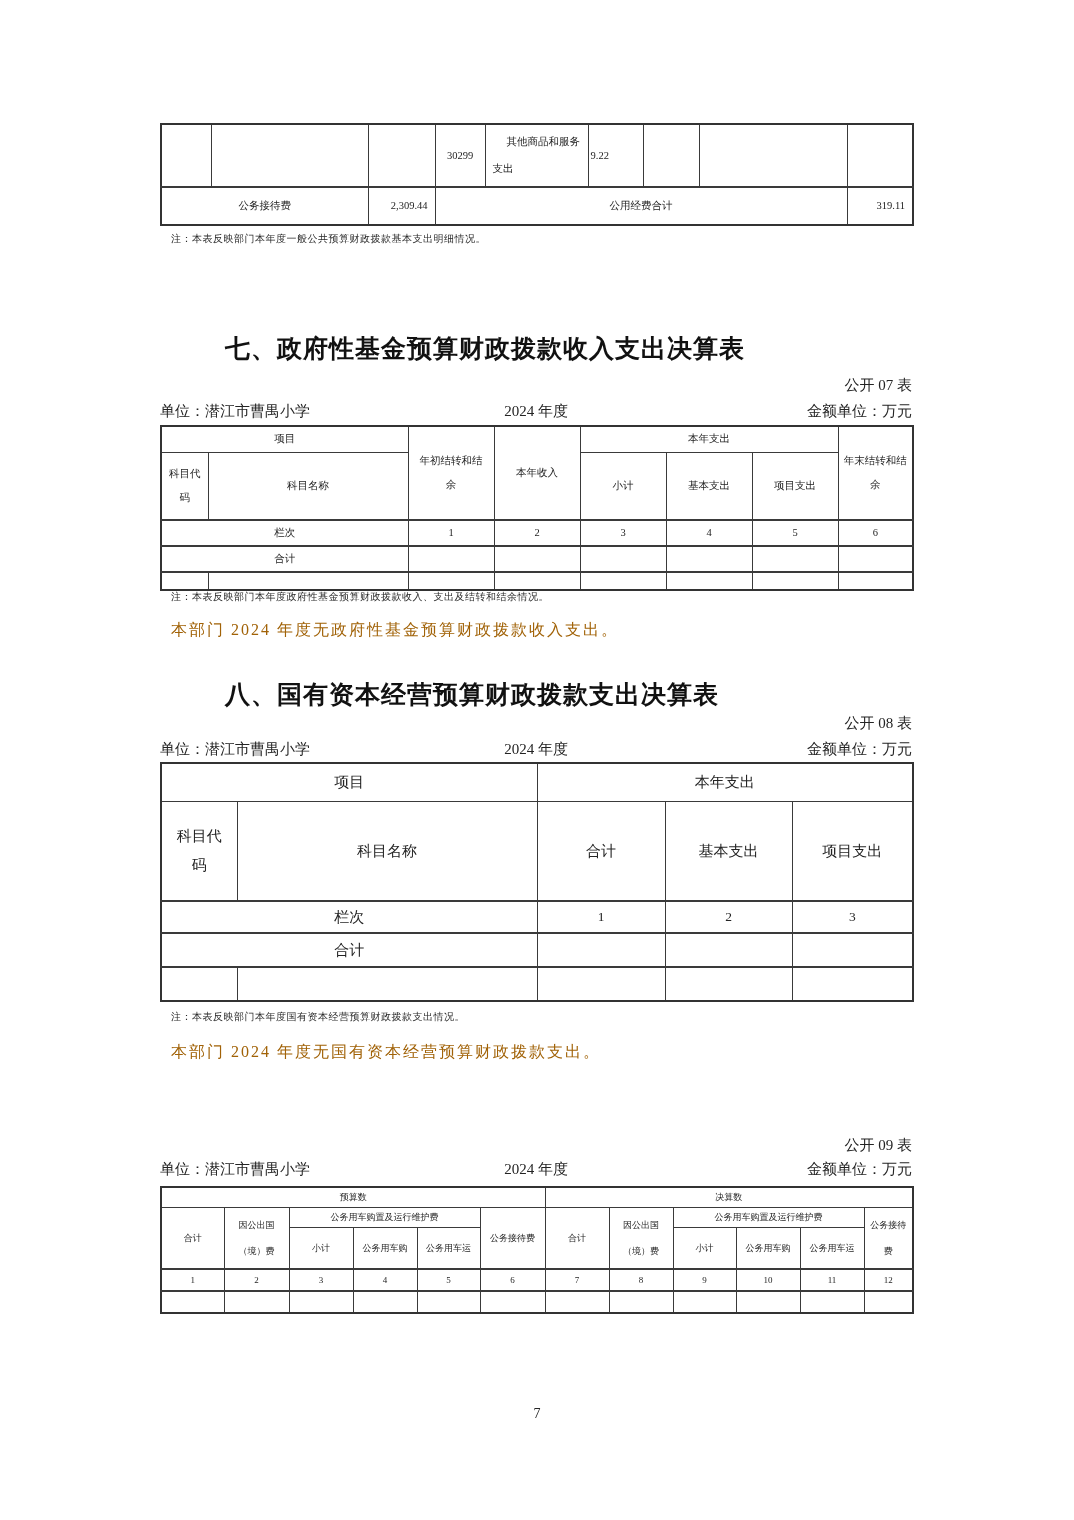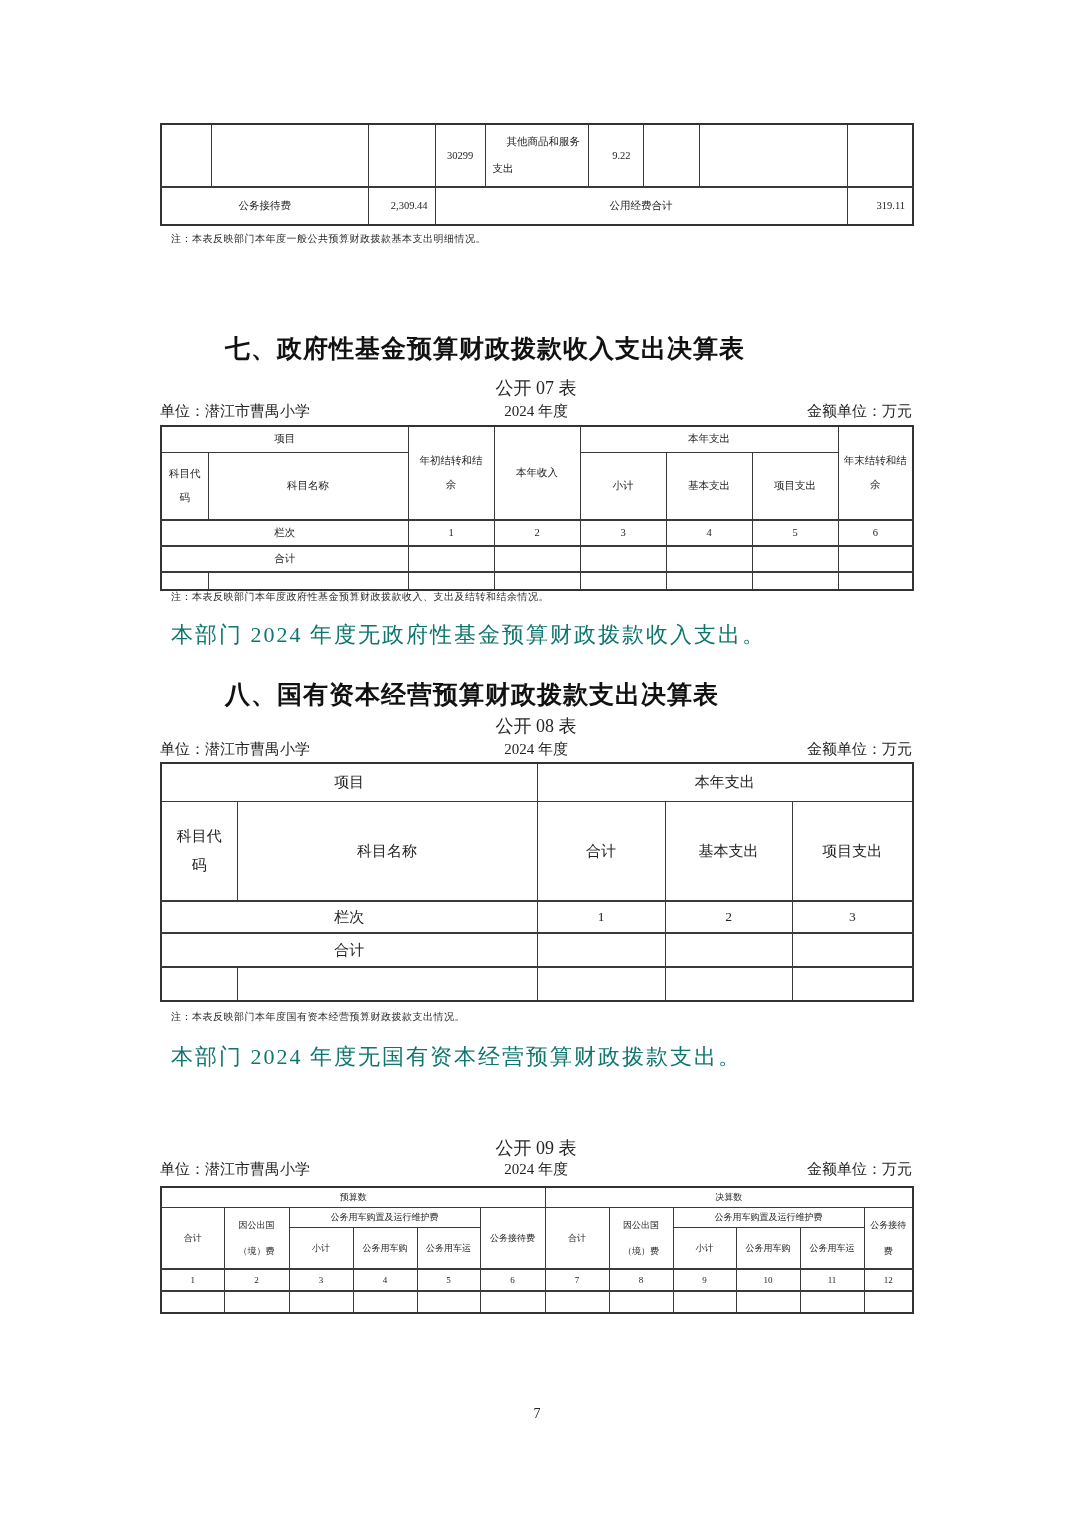--- a/index.html
+++ b/index.html
@@ -21,42 +21,42 @@
     text-align:center; vertical-align:middle;
     overflow:hidden; padding:0 2px;
   }
   .outer { border:2px solid #333; }
   tr.thick td { border-top-width:2px; }
 
   
   .t-frag { left:160px; top:123px; width:752px; font-size:10.5px; }
   .t-frag td { line-height:1.5; }
   .t-frag .name-cell { text-align:left; text-indent:14px; padding:0 7px; line-height:2.55; }
-  .t-frag .num-r { text-align:right; padding-right:12px; }
+  .t-frag .num-r { text-align:left; padding-right:12px; }
   .t-frag .num-r2 { text-align:right; padding-right:7px; }
 
   
   .note { left:171px; font-size:10px; line-height:15px; color:#2a2a2a; letter-spacing:0.5px; }
   .note2 { width:740px; }
 
   
   .sec-title {
     left:160px; width:752px;
     padding-left:65px; box-sizing:border-box;
     font-family:"Liberation Sans", sans-serif;
     font-weight:bold; font-size:25px; letter-spacing:1px;
     color:#111;
   }
-  .pub-no { left:160px; width:752px; text-align:center; font-size:18px; }
+  .pub-no { left:160px; width:752px; text-align:right; font-size:15px; }
   .meta { left:160px; width:752px; height:20px; font-size:15px; }
   .meta .m-left { position:absolute; left:0; top:0; }
   .meta .m-center { position:absolute; left:0; width:100%; text-align:center; top:0; }
   .meta .m-right { position:absolute; right:0; top:0; }
 
-  .stmt { left:171px; font-size:22px; letter-spacing:2px; color:#0f766e; }
+  .stmt { left:171px; font-size:16px; letter-spacing:2px; color:#a16207; }
 
   
   .t07 { left:160px; top:425px; width:752px; font-size:10.5px; }
   .t07 td { line-height:2.3; }
   .w64 { display:inline-block; width:64px; line-height:2.3; }
   .w40s { display:inline-block; width:40px; line-height:2.3; }
 
   
   .t08 { left:160px; top:762px; width:752px; font-size:15px; }
   .t08 td { line-height:1.9; }

